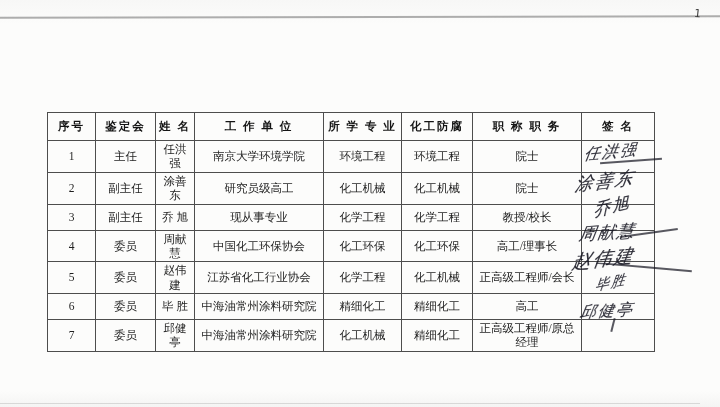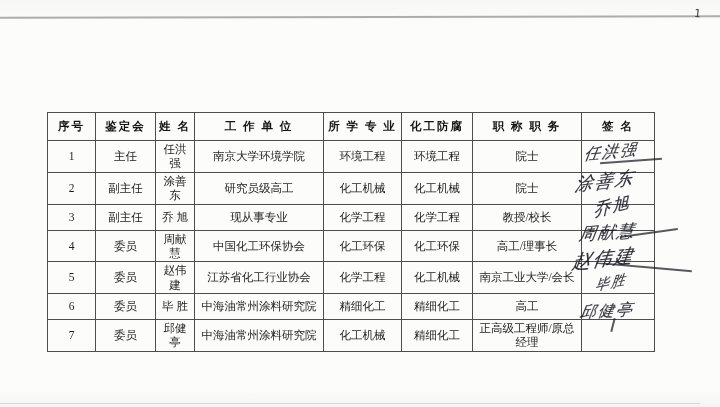--- a/index.html
+++ b/index.html
@@ -154,21 +154,21 @@
         <td class="c-title">高工/理事长</td>
         <td></td>
       </tr>
       <tr>
         <td class="c-no">5</td>
         <td>委员</td>
         <td>赵伟建</td>
         <td class="c-org">江苏省化工行业协会</td>
         <td>化学工程</td>
         <td>化工机械</td>
-        <td class="c-title">南京工业大学/会长</td>
+        <td class="c-title">正高级工程师/会长</td>
         <td></td>
       </tr>
       <tr>
         <td class="c-no">6</td>
         <td>委员</td>
         <td>毕 胜</td>
         <td class="c-org">中海油常州涂料研究院</td>
         <td>精细化工</td>
         <td>精细化工</td>
         <td class="c-title">高工</td>

